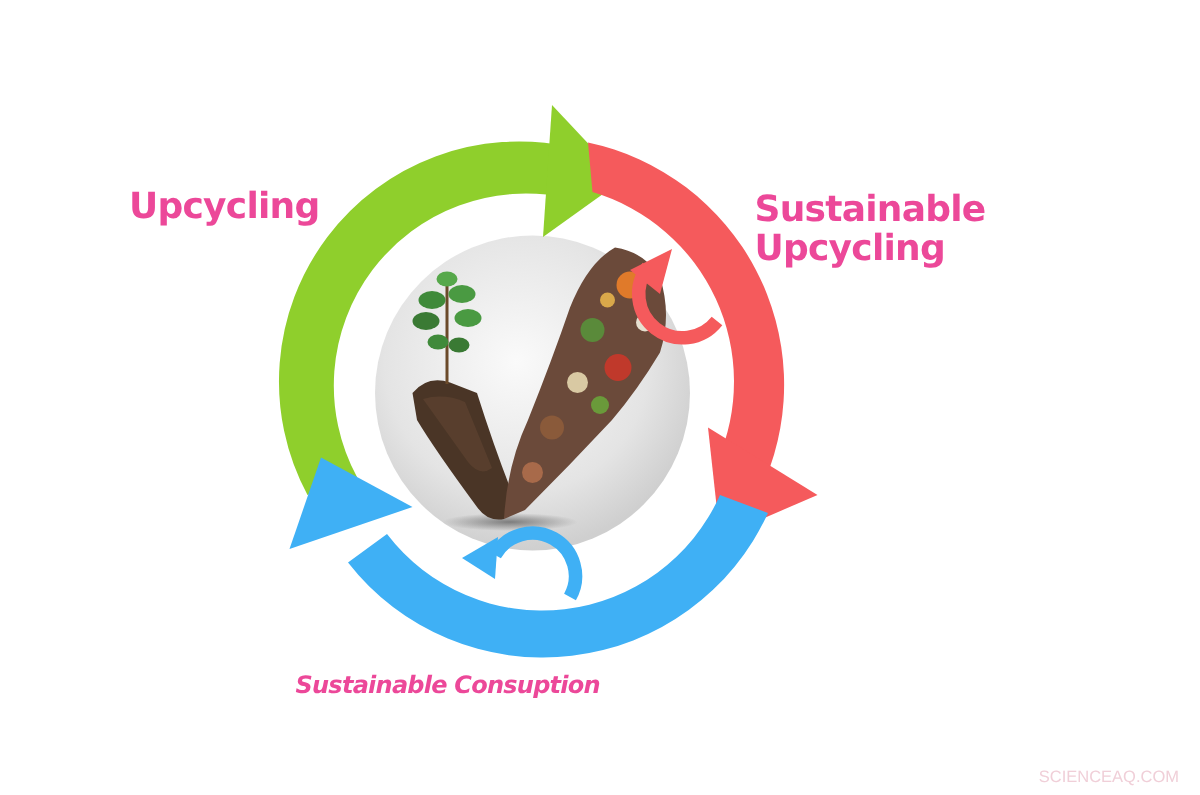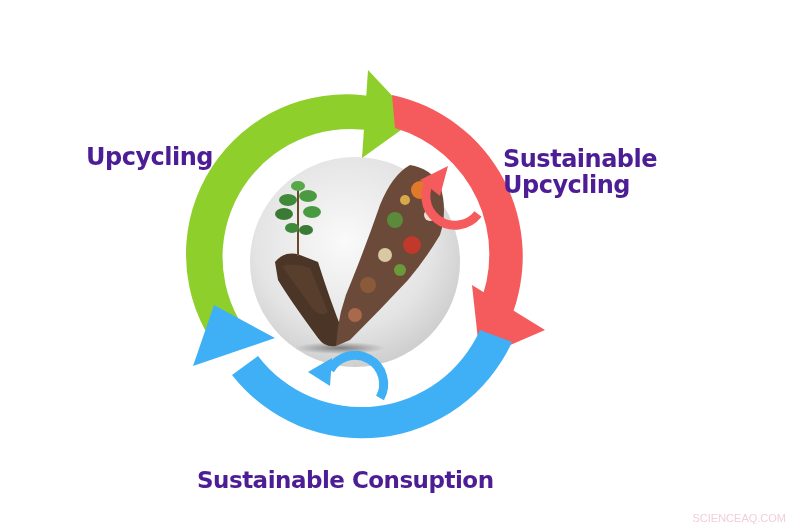--- a/index.html
+++ b/index.html
@@ -1,23 +1,23 @@
 <!DOCTYPE html>
 <html><head>
   <meta charset="utf-8">
   <style>
     html, body { margin: 0; padding: 0; background: #ffffff; }
     body { width: 800px; height: 530px; position: relative; overflow: hidden;
            font-family: "DejaVu Sans", "Liberation Sans", sans-serif; }
-    .label { position: absolute; font-weight: bold; color: #4c1d95;
-             font-family: "DejaVu Sans", sans-serif; letter-spacing: -0.5px; line-height: 1.1; margin-top: 20px; }
+    .label { position: absolute; font-weight: bold; color: #ec4899;
+             font-family: "DejaVu Sans", sans-serif; letter-spacing: -0.5px; line-height: 1.1; }
     #lbl-up { left: 86px; top: 124px; font-size: 24px; }
     #lbl-prod { left: 503px; top: 126px; font-size: 24px; text-align: left; }
     #lbl-prod span { display: block; }
-    #lbl-cons { left: 197px; top: 448px; font-size: 23px; }
+    #lbl-cons { left: 197px; top: 448px; font-size: 16px; font-style: italic; }
     #watermark { position: absolute; right: 14px; bottom: 6px; font-size: 11px;
                  color: #f0cfd8; font-family: Liberation Sans, sans-serif; }
     svg#diagram { position: absolute; left: 0; top: 0; }
   </style>
 </head>
 <body>
 
 <svg id="diagram" width="800" height="530" viewBox="0 0 800 530">
   <defs>
     <radialGradient id="sphere" cx="45%" cy="40%" r="60%">

